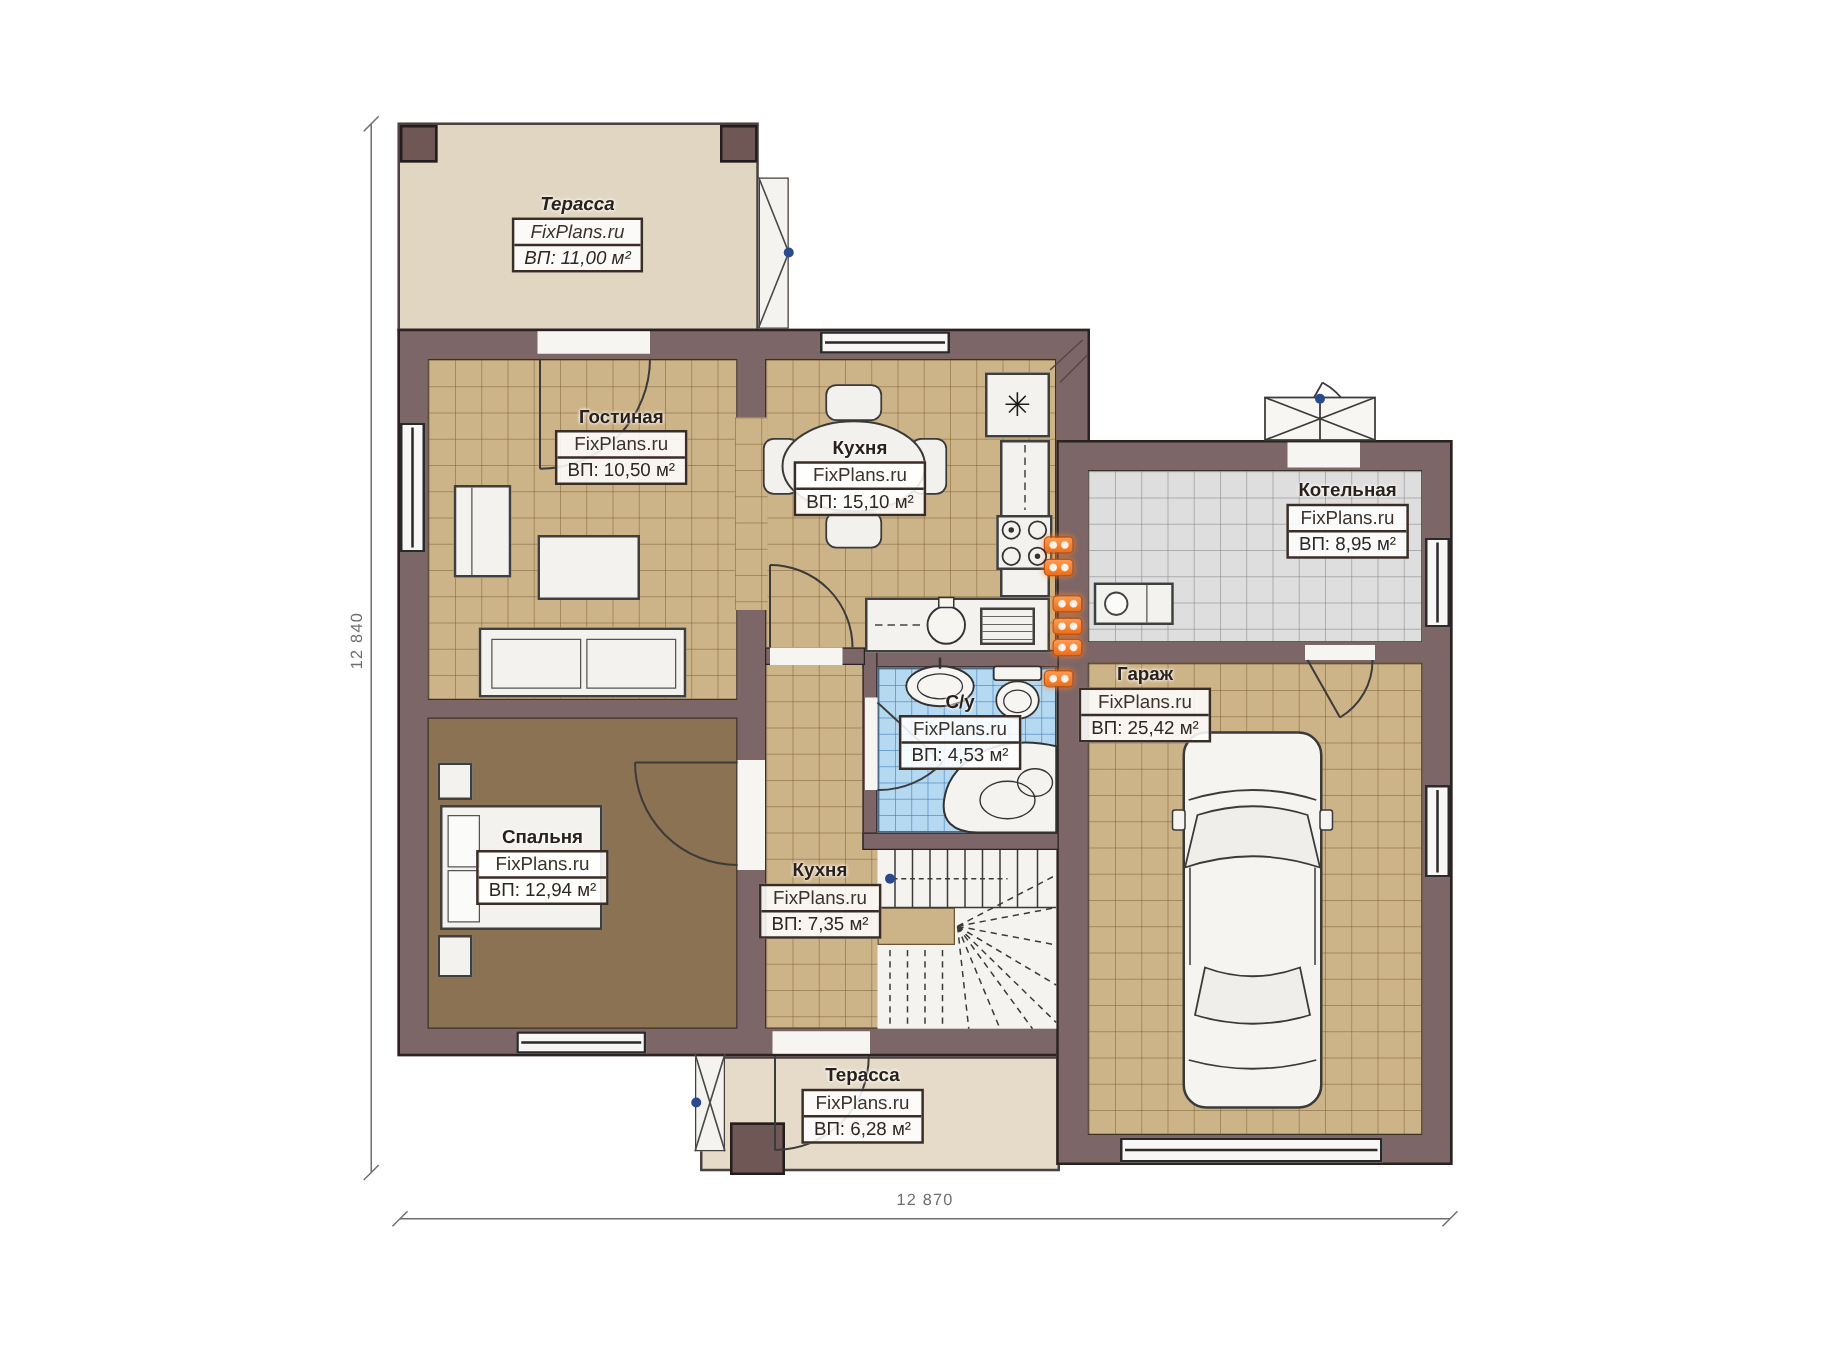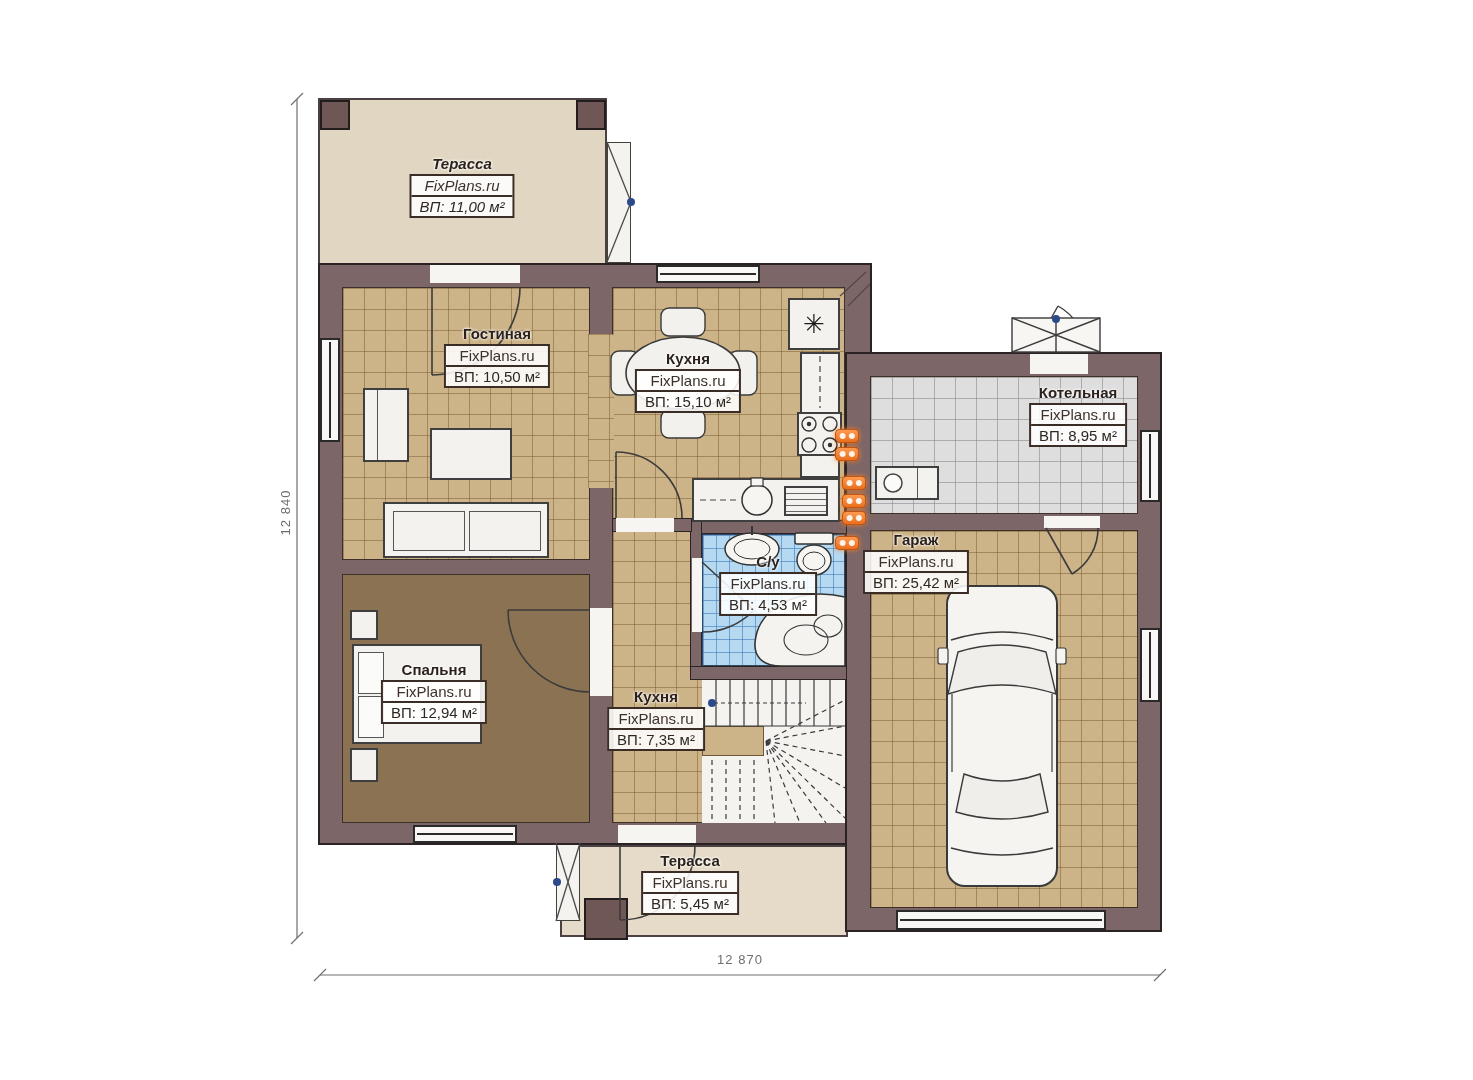--- a/index.html
+++ b/index.html
@@ -299,19 +299,19 @@
     <div class="room-name">Кухня</div>
     <div class="label-box">
       <div class="brand">FixPlans.ru</div>
       <div class="area">ВП: 7,35 м²</div>
     </div>
   </div>
   <div class="room-label" style="left:690px;top:852px;">
     <div class="room-name">Терасса</div>
     <div class="label-box">
       <div class="brand">FixPlans.ru</div>
-      <div class="area">ВП: 5,45 м²</div>
+      <div class="area">ВП: 6,28 м²</div>
     </div>
   </div>
 
   <div class="dim-text" style="left:240px;top:505px;width:90px;text-align:center;transform:rotate(-90deg);">12 840</div>
   <div class="dim-text" style="left:690px;top:952px;width:100px;text-align:center;">12 870</div>
 </div>
 
 </body></html>

